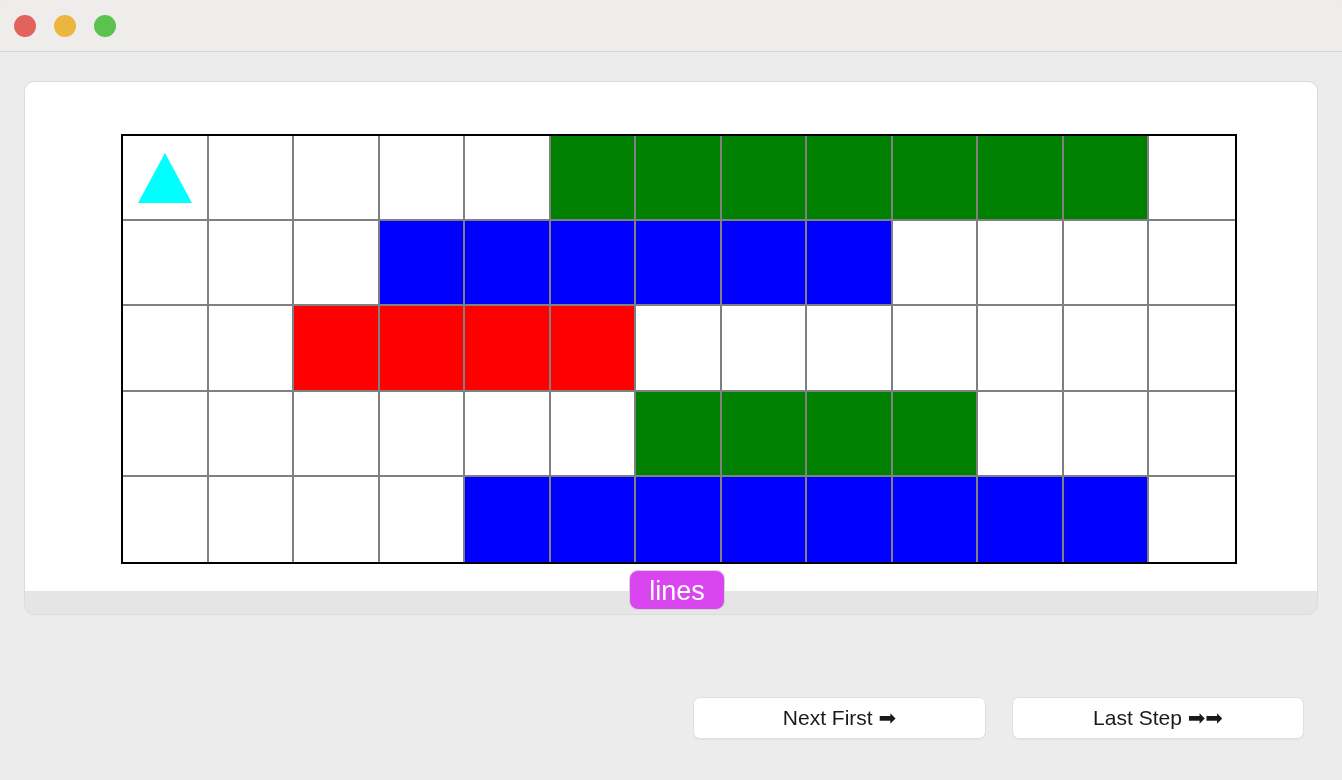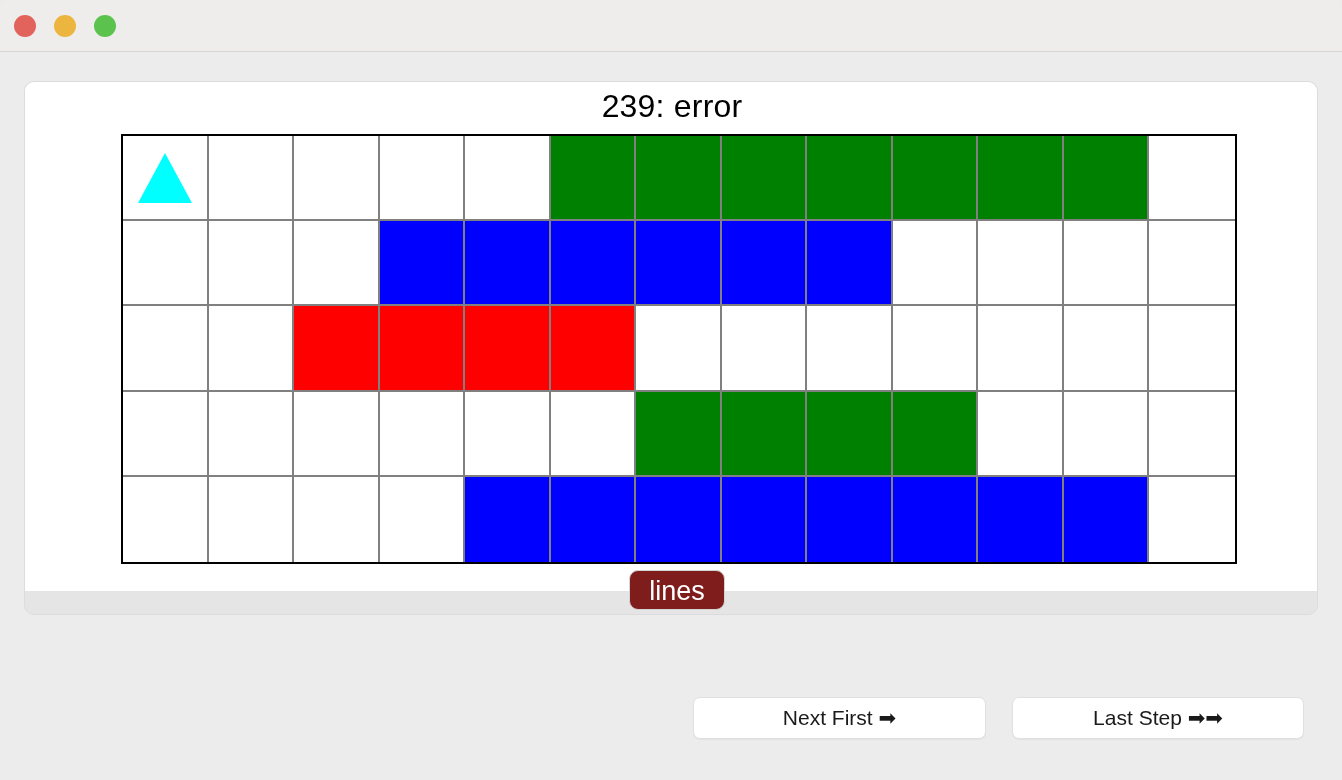--- a/index.html
+++ b/index.html
@@ -130,21 +130,21 @@
     width: 1294px;
     height: 25px;
     background: #e5e5e5;
   }
   #legend-pill {
     position: absolute;
     left: 604px;
     top: -21px;
     width: 96px;
     height: 40px;
-    background: #7f1d1d;
+    background: #d946ef;
     border: 1px solid #d4d4d4;
     border-radius: 9px;
     color: #ffffff;
     font-size: 27px;
     line-height: 40px;
     text-align: center;
     box-sizing: border-box;
     font-family: "Liberation Sans", sans-serif;
   }
 
@@ -186,21 +186,20 @@
   <div class="traffic-lights">
     <div class="light close"></div>
     <div class="light min"></div>
     <div class="light zoom"></div>
   </div>
 </div>
 
 <div id="card">
   <div id="card-white">
 
-    <div id="chart-title">239: error</div>
 
     <div id="grid-wrap">
       <div id="grid">
           <div class="cell c-white">
             <div class="marker-triangle" style="border-bottom-color: rgb(0, 255, 255);"></div>
           </div>
           <div class="cell c-white"></div>
           <div class="cell c-white"></div>
           <div class="cell c-white"></div>
           <div class="cell c-white"></div>

